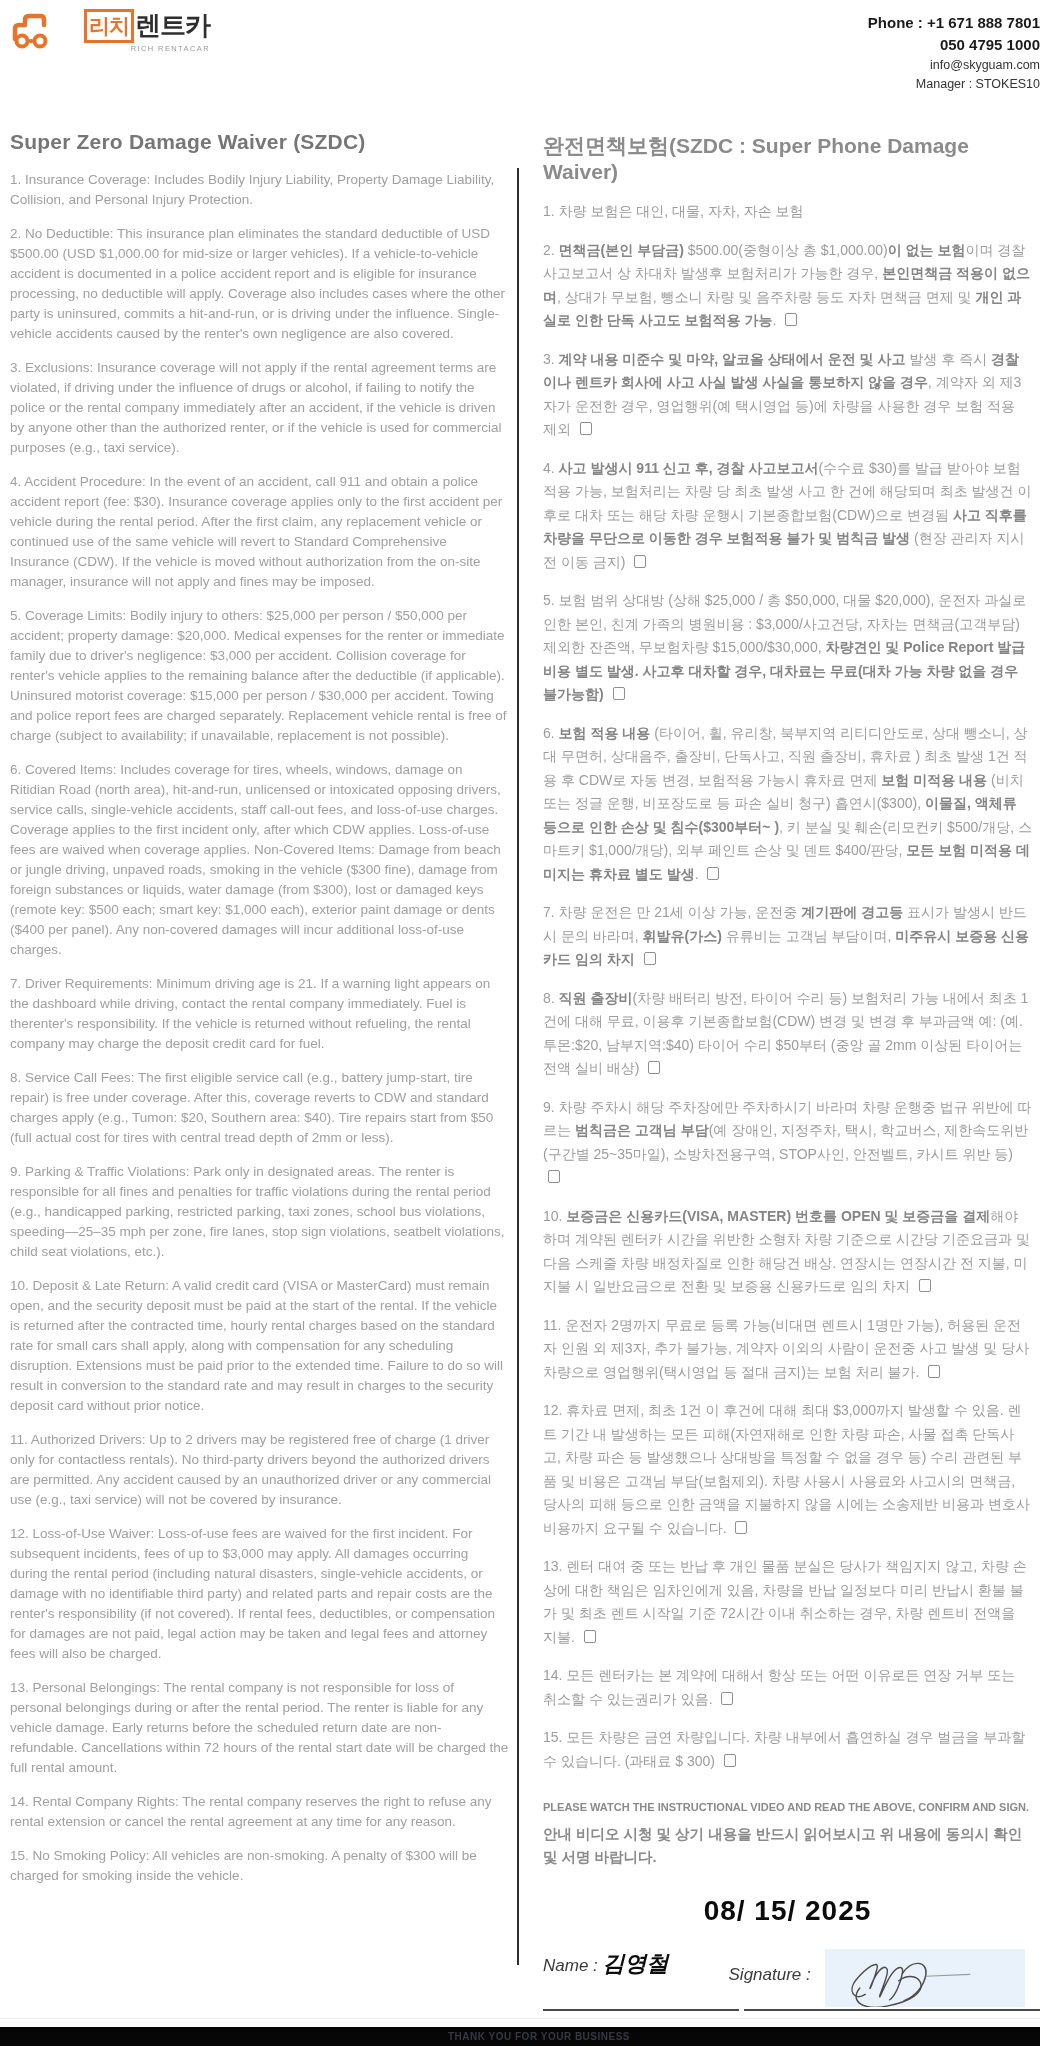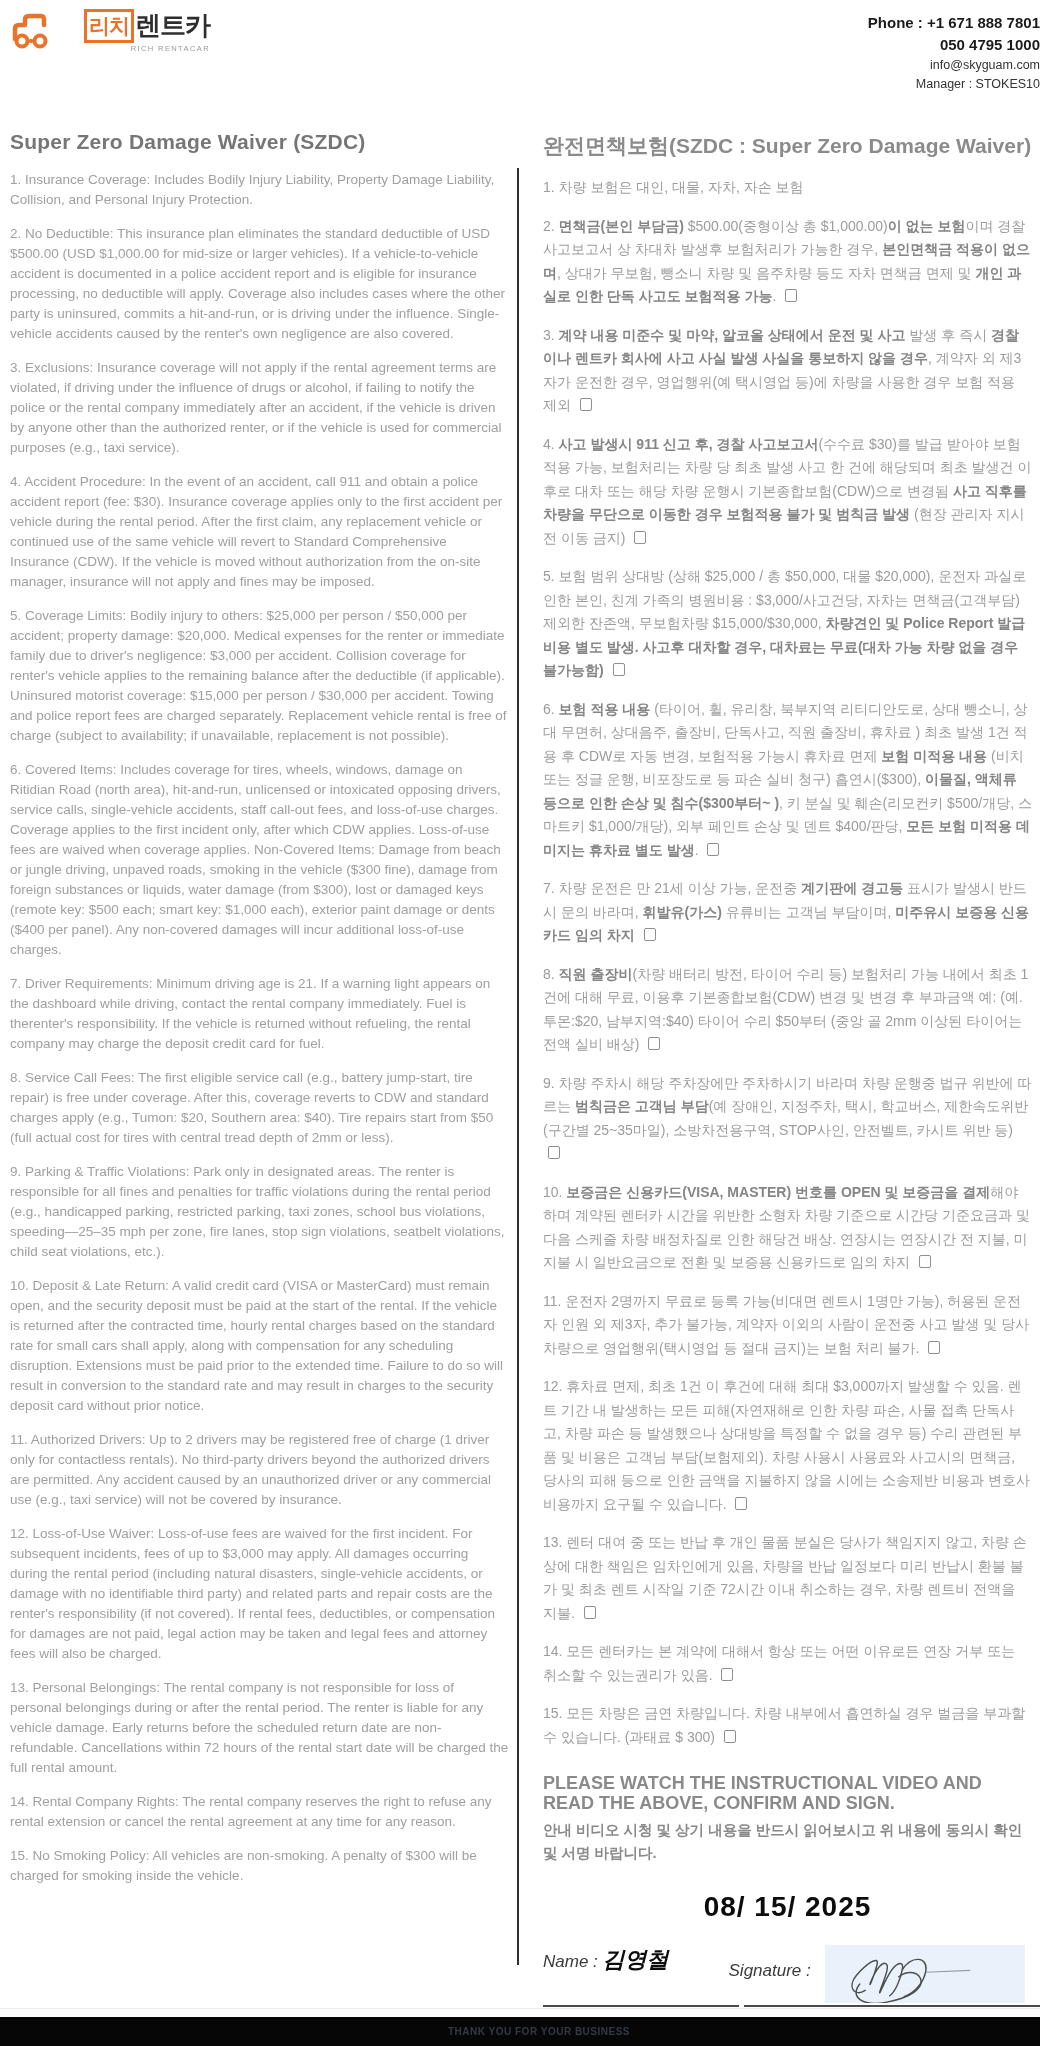--- a/index.html
+++ b/index.html
@@ -29,38 +29,38 @@
 
   .col-left h2 { font-size:21px; font-weight:600; color:#767676; letter-spacing:.2px; margin-bottom:16px; }
   .col-right h2 { font-size:21px; font-weight:600; color:#8b8b8b; margin:2px 0 16px 0; }
 
   .para { font-size:13.5px; line-height:20px; color:#a0a0a0; margin-bottom:14px; }
   .para.ko { font-size:14px; line-height:23.5px; color:#9c9c9c; margin-bottom:15px; }
   .para.ko .b { font-weight:bold; color:#858585; }
   .checkbox { display:inline-block; width:12px; height:13px; border:1.6px solid #8f8f8f; border-radius:2px; vertical-align:-1px; margin-left:5px; }
 
   
-  .notice-en { font-size:18px; font-weight:bold; color:#8a8a8a; line-height:20px; margin-top:24px; }
+  .notice-en { font-size:11px; font-weight:bold; color:#8a8a8a; line-height:20px; margin-top:24px; }
   .notice-ko { font-size:14.5px; font-weight:bold; color:#8a8a8a; line-height:23px; margin-top:6px; }
   .sig-date { text-align:center; font-size:28px; font-weight:bold; color:#0c0c0c; margin-top:26px; letter-spacing:1px; }
   .sig-row { display:flex; margin-top:22px;font-style:italic; }
   .sig-name { font-size:17px; color:#3a3a3a; white-space:nowrap; }
   .sig-name .name { font-size:22px; font-weight:bold; color:#0c0c0c; }
   .sig-label { font-size:17px; color:#3a3a3a; margin-left:60px; white-space:nowrap;margin-top:16px; }
   .sig-box { background:#e9f2fa; width:200px; height:58px; margin-left:14px; position:relative; flex:none; }
   .sig-box svg { position:absolute; left:0; top:0; }
   .sig-lines { display:flex; margin-top:2px; }
   .sig-lines .l1 { width:196px; border-bottom:2px solid #4a4a4a; }
   .sig-lines .gap { width:5px; }
   .sig-lines .l2 { flex:1; border-bottom:2px solid #4a4a4a; margin-right:-8px; }
 
   
   .footer { position:absolute; bottom:0; left:0; width:100%; }
   .footer-hairline { border-top:1px solid #ececec; margin-bottom:8px; }
-  .footer-bar { background:#060606; height:29px; display:flex; align-items:center; justify-content:center;padding-left:38px; }
+  .footer-bar { background:#060606; height:19px; display:flex; align-items:center; justify-content:center;padding-left:38px; }
   .footer-bar span { font-size:10px; font-weight:bold; color:#333a46; letter-spacing:.5px; }
 </style>
 </head>
 <body>
 
 <div class="page">
 
   <div class="header">
     <div class="logo">
       <svg width="58" height="40" viewBox="0 0 58 40">
@@ -103,21 +103,21 @@
           <p class="para">12. Loss-of-Use Waiver: Loss-of-use fees are waived for the first incident. For subsequent incidents, fees of up to $3,000 may apply. All damages occurring during the rental period (including natural disasters, single-vehicle accidents, or damage with no identifiable third party) and related parts and repair costs are the renter's responsibility (if not covered). If rental fees, deductibles, or compensation for damages are not paid, legal action may be taken and legal fees and attorney fees will also be charged.</p>
           <p class="para">13. Personal Belongings: The rental company is not responsible for loss of personal belongings during or after the rental period. The renter is liable for any vehicle damage. Early returns before the scheduled return date are non-refundable. Cancellations within 72 hours of the rental start date will be charged the full rental amount.</p>
           <p class="para">14. Rental Company Rights: The rental company reserves the right to refuse any rental extension or cancel the rental agreement at any time for any reason.</p>
           <p class="para">15. No Smoking Policy: All vehicles are non-smoking. A penalty of $300 will be charged for smoking inside the vehicle.</p>
         </div>
     </div>
 
     <div class="divider"></div>
 
     <div class="col-right">
-      <h2>완전면책보험(SZDC : Super Zero Damage Waiver)</h2>
+      <h2>완전면책보험(SZDC : Super Phone Damage Waiver)</h2>
       <div id="right-items">
           <p class="para ko"><span>1. 차량 보험은 대인, 대물, 자차, 자손 보험</span></p>
           <p class="para ko"><span>2. </span><span class="b">면책금(본인 부담금)</span><span> $500.00(중형이상 총 $1,000.00)</span><span class="b">이 없는 보험</span><span>이며 경찰 사고보고서 상 차대차 발생후 보험처리가 가능한 경우, </span><span class="b">본인면책금 적용이 없으며</span><span>, 상대가 무보험, 뺑소니 차량 및 음주차량 등도 자차 면책금 면제 및 </span><span class="b">개인 과실로 인한 단독 사고도 보험적용 가능</span><span>. </span><span class="checkbox"></span></p>
           <p class="para ko"><span>3. </span><span class="b">계약 내용 미준수 및 마약, 알코올 상태에서 운전 및 사고</span><span> 발생 후 즉시 </span><span class="b">경찰이나 렌트카 회사에 사고 사실 발생 사실을 통보하지 않을 경우</span><span>, 계약자 외 제3자가 운전한 경우, 영업행위(예 택시영업 등)에 차량을 사용한 경우 보험 적용 제외 </span><span class="checkbox"></span></p>
           <p class="para ko"><span>4. </span><span class="b">사고 발생시 911 신고 후, 경찰 사고보고서</span><span>(수수료 $30)를 발급 받아야 보험 적용 가능, 보험처리는 차량 당 최초 발생 사고 한 건에 해당되며 최초 발생건 이후로 대차 또는 해당 차량 운행시 기본종합보험(CDW)으로 변경됨 </span><span class="b">사고 직후를 차량을 무단으로 이동한 경우 보험적용 불가 및 범칙금 발생</span><span> (현장 관리자 지시 전 이동 금지) </span><span class="checkbox"></span></p>
           <p class="para ko"><span>5. 보험 범위 상대방 (상해 $25,000 / 총 $50,000, 대물 $20,000), 운전자 과실로 인한 본인, 친계 가족의 병원비용 : $3,000/사고건당, 자차는 면책금(고객부담) 제외한 잔존액, 무보험차량 $15,000/$30,000, </span><span class="b">차량견인 및 Police Report 발급 비용 별도 발생. 사고후 대차할 경우, 대차료는 무료(대차 가능 차량 없을 경우 불가능함)</span><span> </span><span class="checkbox"></span></p>
           <p class="para ko"><span>6. </span><span class="b">보험 적용 내용</span><span> (타이어, 휠, 유리창, 북부지역 리티디안도로, 상대 뺑소니, 상대 무면허, 상대음주, 출장비, 단독사고, 직원 출장비, 휴차료 ) 최초 발생 1건 적용 후 CDW로 자동 변경, 보험적용 가능시 휴차료 면제 </span><span class="b">보험 미적용 내용</span><span> (비치 또는 정글 운행, 비포장도로 등 파손 실비 청구) 흡연시($300), </span><span class="b">이물질, 액체류 등으로 인한 손상 및 침수($300부터~ )</span><span>, 키 분실 및 훼손(리모컨키 $500/개당, 스마트키 $1,000/개당), 외부 페인트 손상 및 덴트 $400/판당, </span><span class="b">모든 보험 미적용 데미지는 휴차료 별도 발생</span><span>. </span><span class="checkbox"></span></p>
           <p class="para ko"><span>7. 차량 운전은 만 21세 이상 가능, 운전중 </span><span class="b">계기판에 경고등</span><span> 표시가 발생시 반드시 문의 바라며, </span><span class="b">휘발유(가스)</span><span> 유류비는 고객님 부담이며, </span><span class="b">미주유시 보증용 신용카드 임의 차지</span><span> </span><span class="checkbox"></span></p>
           <p class="para ko"><span>8. </span><span class="b">직원 출장비</span><span>(차량 배터리 방전, 타이어 수리 등) 보험처리 가능 내에서 최초 1건에 대해 무료, 이용후 기본종합보험(CDW) 변경 및 변경 후 부과금액 예: (예. 투몬:$20, 남부지역:$40) 타이어 수리 $50부터 (중앙 골 2mm 이상된 타이어는 전액 실비 배상) </span><span class="checkbox"></span></p>
           <p class="para ko"><span>9. 차량 주차시 해당 주차장에만 주차하시기 바라며 차량 운행중 법규 위반에 따르는 </span><span class="b">범칙금은 고객님 부담</span><span>(예 장애인, 지정주차, 택시, 학교버스, 제한속도위반(구간별 25~35마일), 소방차전용구역, STOP사인, 안전벨트, 카시트 위반 등) </span><span class="checkbox"></span></p>

